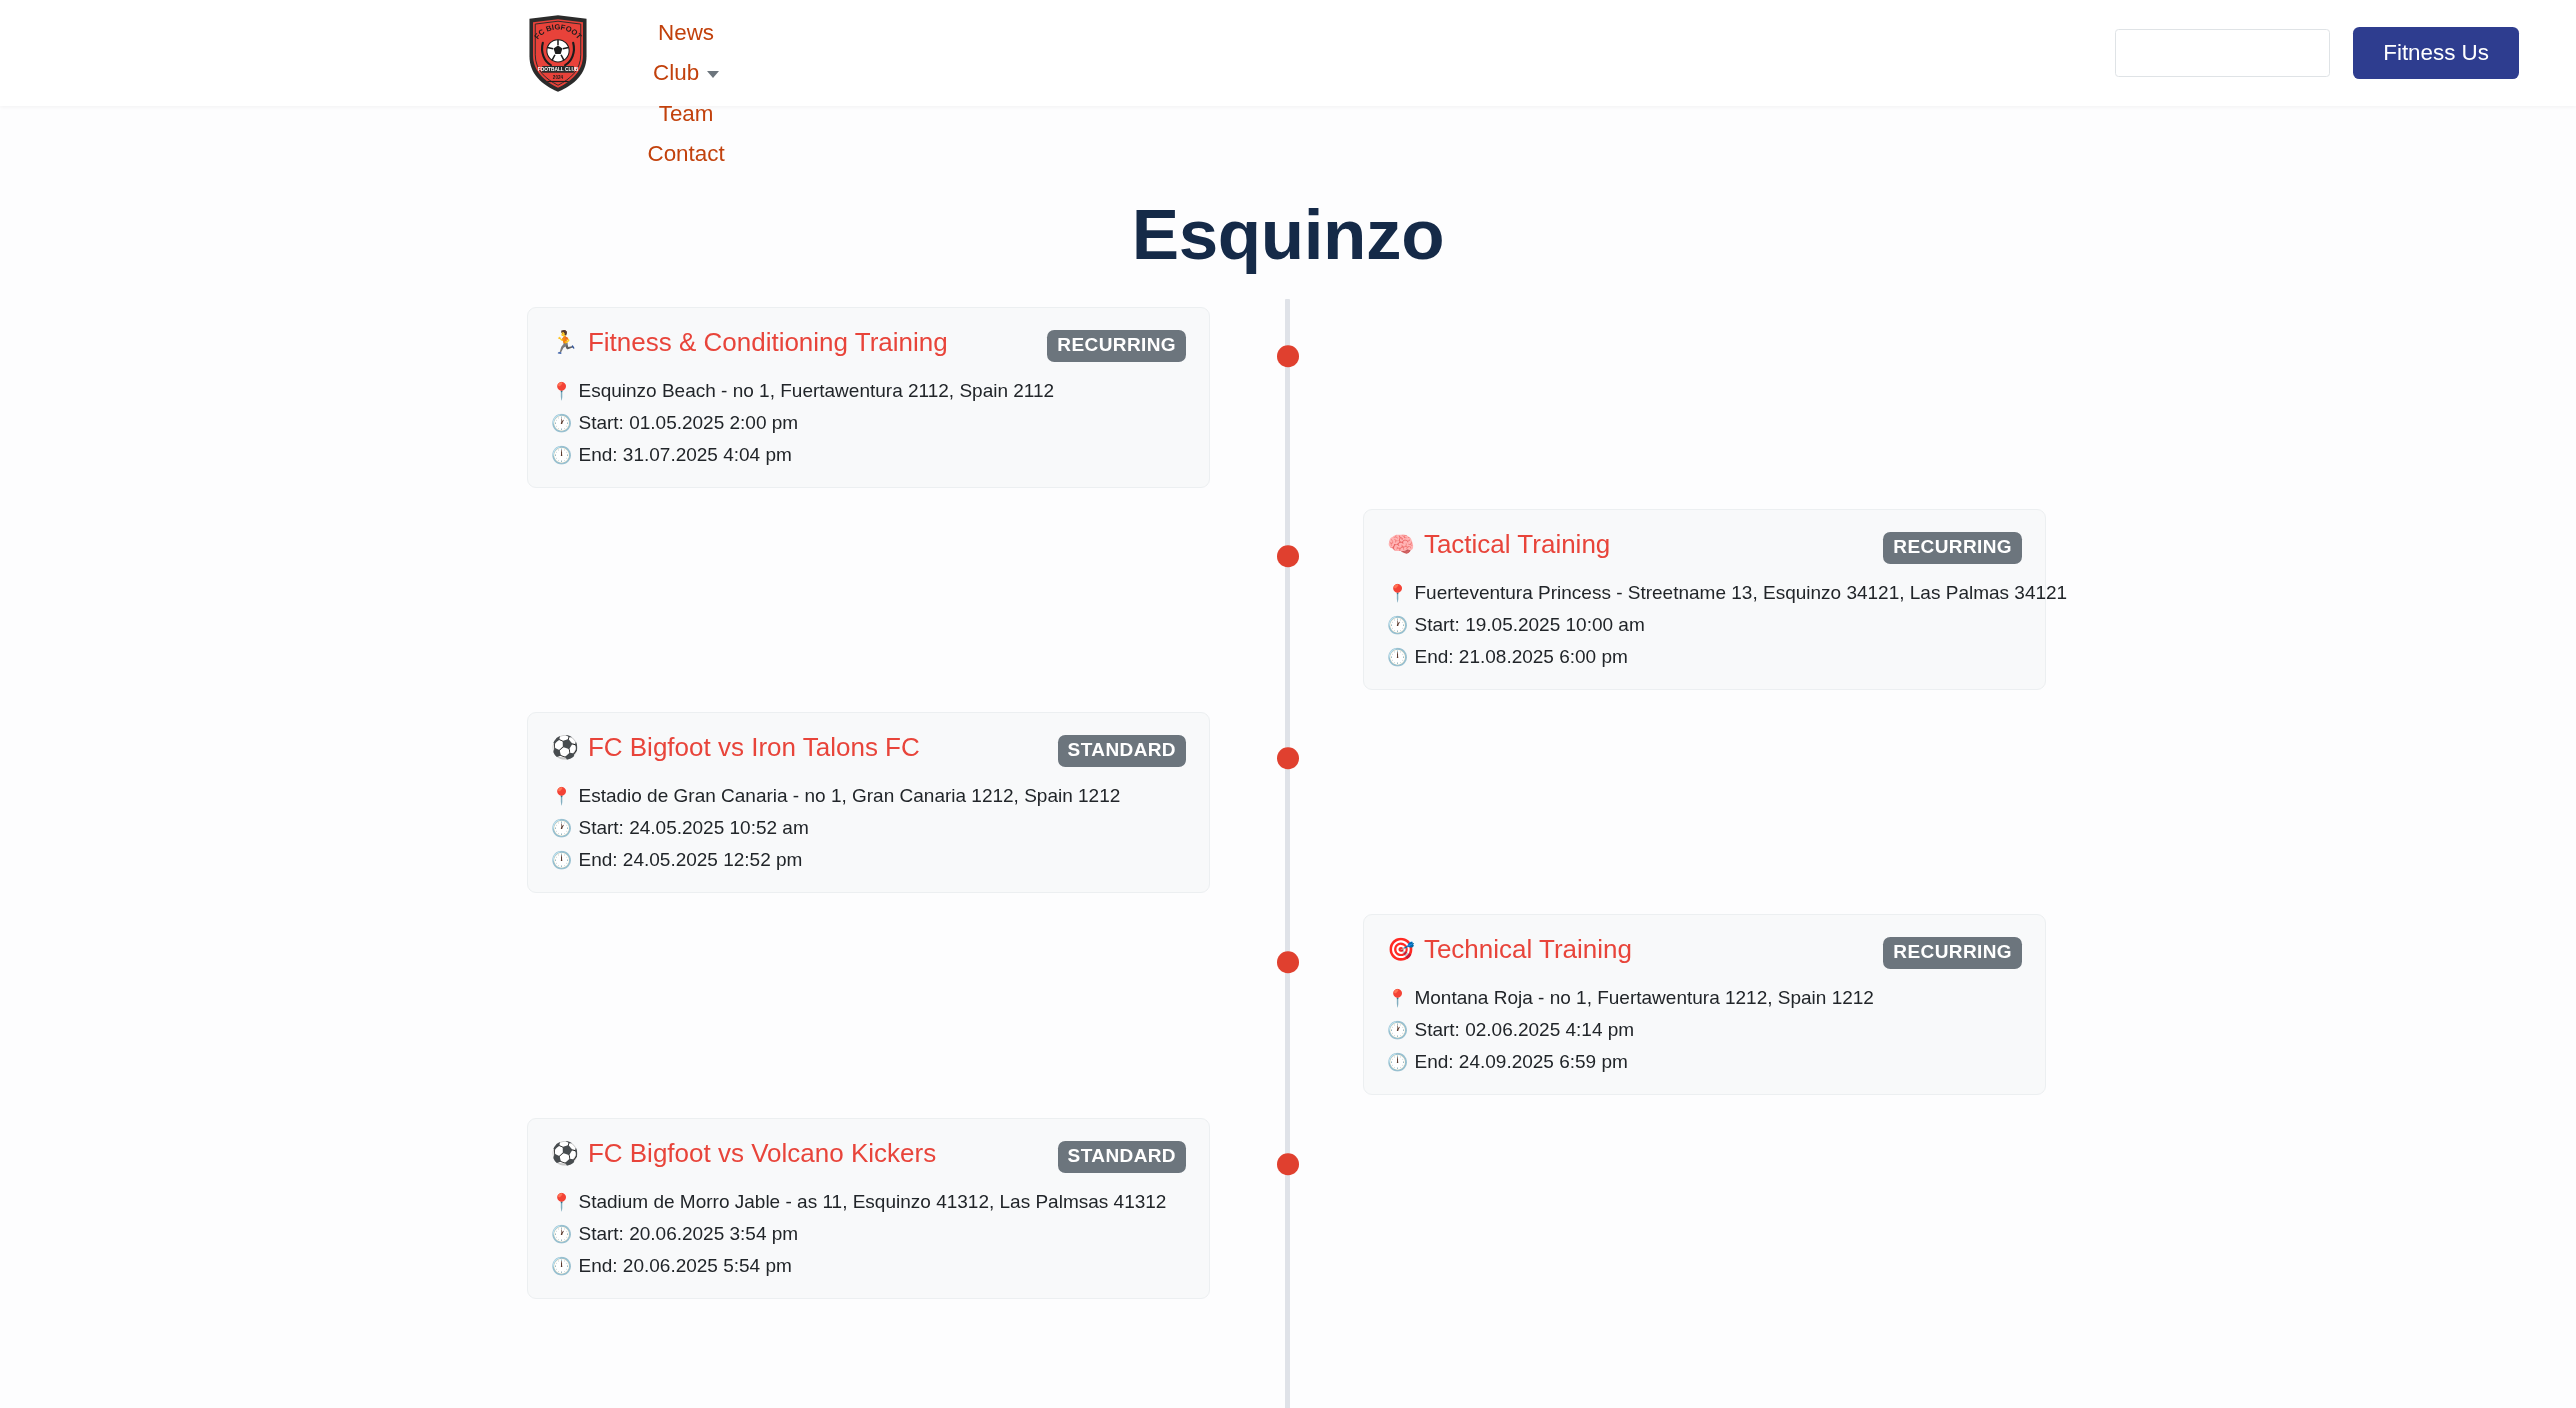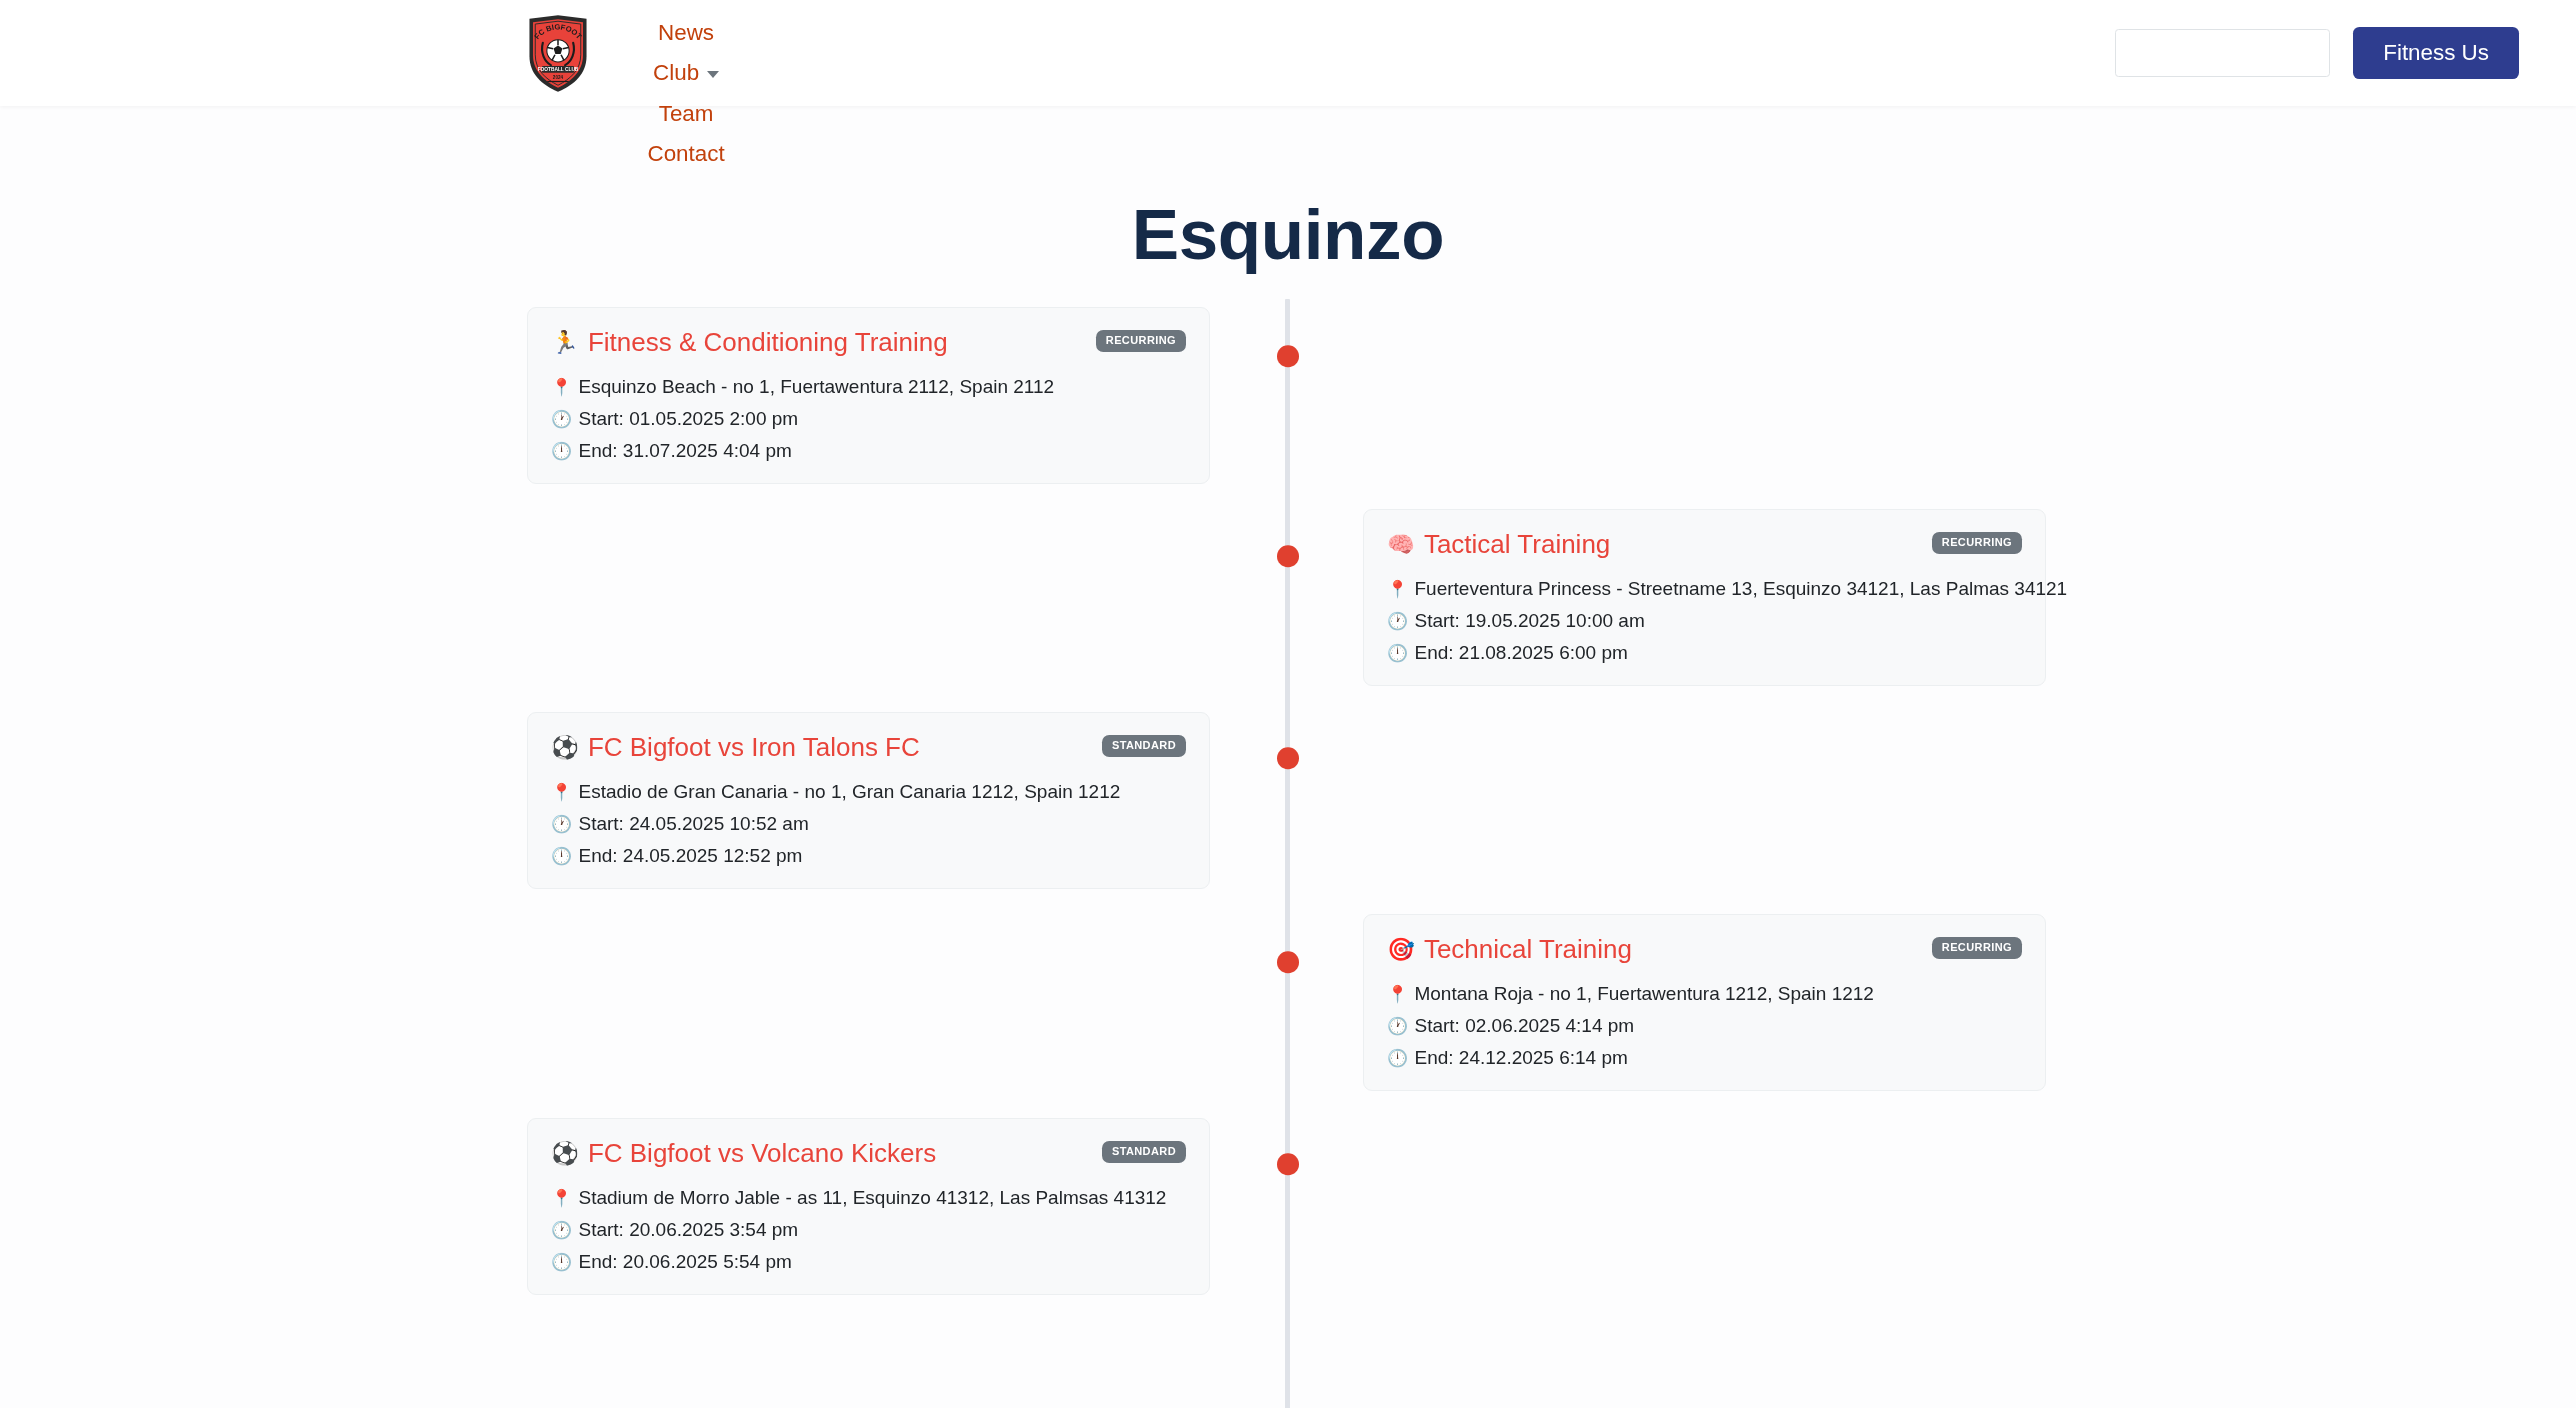--- a/index.html
+++ b/index.html
@@ -152,21 +152,21 @@
     display: flex;
     align-items: center;
     gap: 9px;
     line-height: 1.15;
     white-space: nowrap;
   }
   .title-emoji { font-size: 22.4px; line-height: 1; }
   .badge {
     background: #6c757d;
     color: #ffffff;
-    font-size: 11px;
+    font-size: 19px;
     font-weight: bold;
     letter-spacing: 0.4px;
     border-radius: 7.2px;
     padding: 4.5px 10px 5.4px 10px;
     white-space: nowrap;
     margin-top: 1.8px;
   }
   .meta-row {
     display: flex;
     align-items: baseline;
@@ -321,21 +321,21 @@
     <div class="meta-row first">
       <span class="meta-emoji">📍</span>
       <span>Montana Roja - no 1, Fuertawentura 1212, Spain 1212</span>
     </div>
     <div class="meta-row">
       <span class="meta-emoji">🕐</span>
       <span>Start: 02.06.2025 4:14 pm</span>
     </div>
     <div class="meta-row">
       <span class="meta-emoji">🕛</span>
-      <span>End: 24.12.2025 6:14 pm</span>
+      <span>End: 24.09.2025 6:59 pm</span>
     </div>
   </div>
 
   <div class="card left" style="top:819px;">
     <div class="card-head">
       <div class="card-title">
         <span class="title-emoji">⚽</span>
         <span>FC Bigfoot vs Volcano Kickers</span>
       </div>
       <span class="badge">STANDARD</span>

